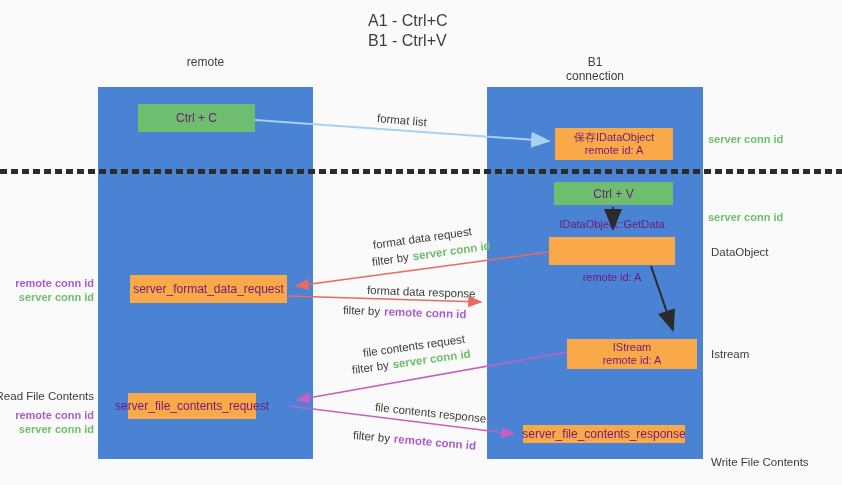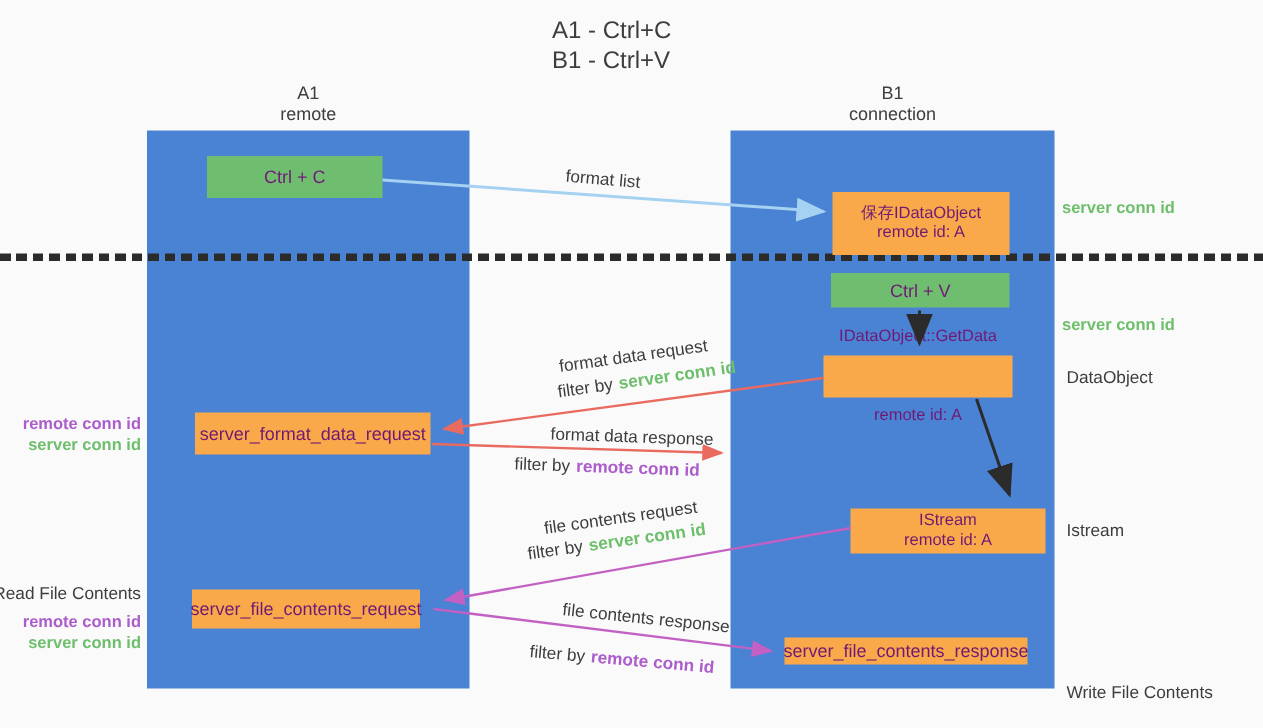--- a/index.html
+++ b/index.html
@@ -40,38 +40,37 @@
 <body>
 
 <div class="stage">
 
   <div class="abs title" style="left:368px;top:11px;">
     <div>A1 - Ctrl+C</div>
     <div>B1 - Ctrl+V</div>
   </div>
 
   <div class="abs col-header" style="left:98px;top:55px;width:215px;">
-    <div>A1</div>
     <div>remote</div>
   </div>
   <div class="abs col-header" style="left:487px;top:55px;width:216px;">
     <div>B1</div>
     <div>connection</div>
   </div>
 
   <div class="abs lifeline" style="left:98px;top:87px;width:215px;height:372px;"></div>
   <div class="abs lifeline" style="left:487px;top:87px;width:216px;height:372px;"></div>
 
   <div class="abs dashed" style="top:169px;"></div>
 
   <div class="abs box green" style="left:138px;top:104px;width:117px;height:28px;">
     <div>Ctrl + C</div>
   </div>
 
-  <div class="abs box orange two" style="left:555px;top:128px;width:118px;height:42px;">
+  <div class="abs box orange two" style="left:555px;top:128px;width:118px;height:32px;">
     <div>保存IDataObject</div>
     <div>remote id: A</div>
   </div>
 
   <div class="abs box green" style="left:554px;top:182px;width:119px;height:23px;">
     <div>Ctrl + V</div>
   </div>
 
   <div class="abs box orange two" style="left:549px;top:237px;width:126px;height:28px;gap:40px;">
     <div>IDataObject::GetData</div>
@@ -81,21 +80,21 @@
   <div class="abs box orange" style="left:130px;top:275px;width:157px;height:28px;">
     <div>server_format_data_request</div>
   </div>
 
 
   <div class="abs box orange two" style="left:567px;top:339px;width:130px;height:30px;">
     <div>IStream</div>
     <div>remote id: A</div>
   </div>
 
-  <div class="abs box orange" style="left:128px;top:393px;width:152px;height:26px;">
+  <div class="abs box orange" style="left:128px;top:393px;width:128px;height:26px;">
     <div>server_file_contents_request</div>
   </div>
 
   <div class="abs box orange" style="left:523px;top:425px;width:162px;height:18px;">
     <div>server_file_contents_response</div>
   </div>
 
   <div class="abs flow-lbl" style="left:377px;top:112px;transform:rotate(5deg);">format list</div>
 
   <div class="abs flow-lbl" style="left:373px;top:239px;transform:rotate(-8deg);">format data request</div>

